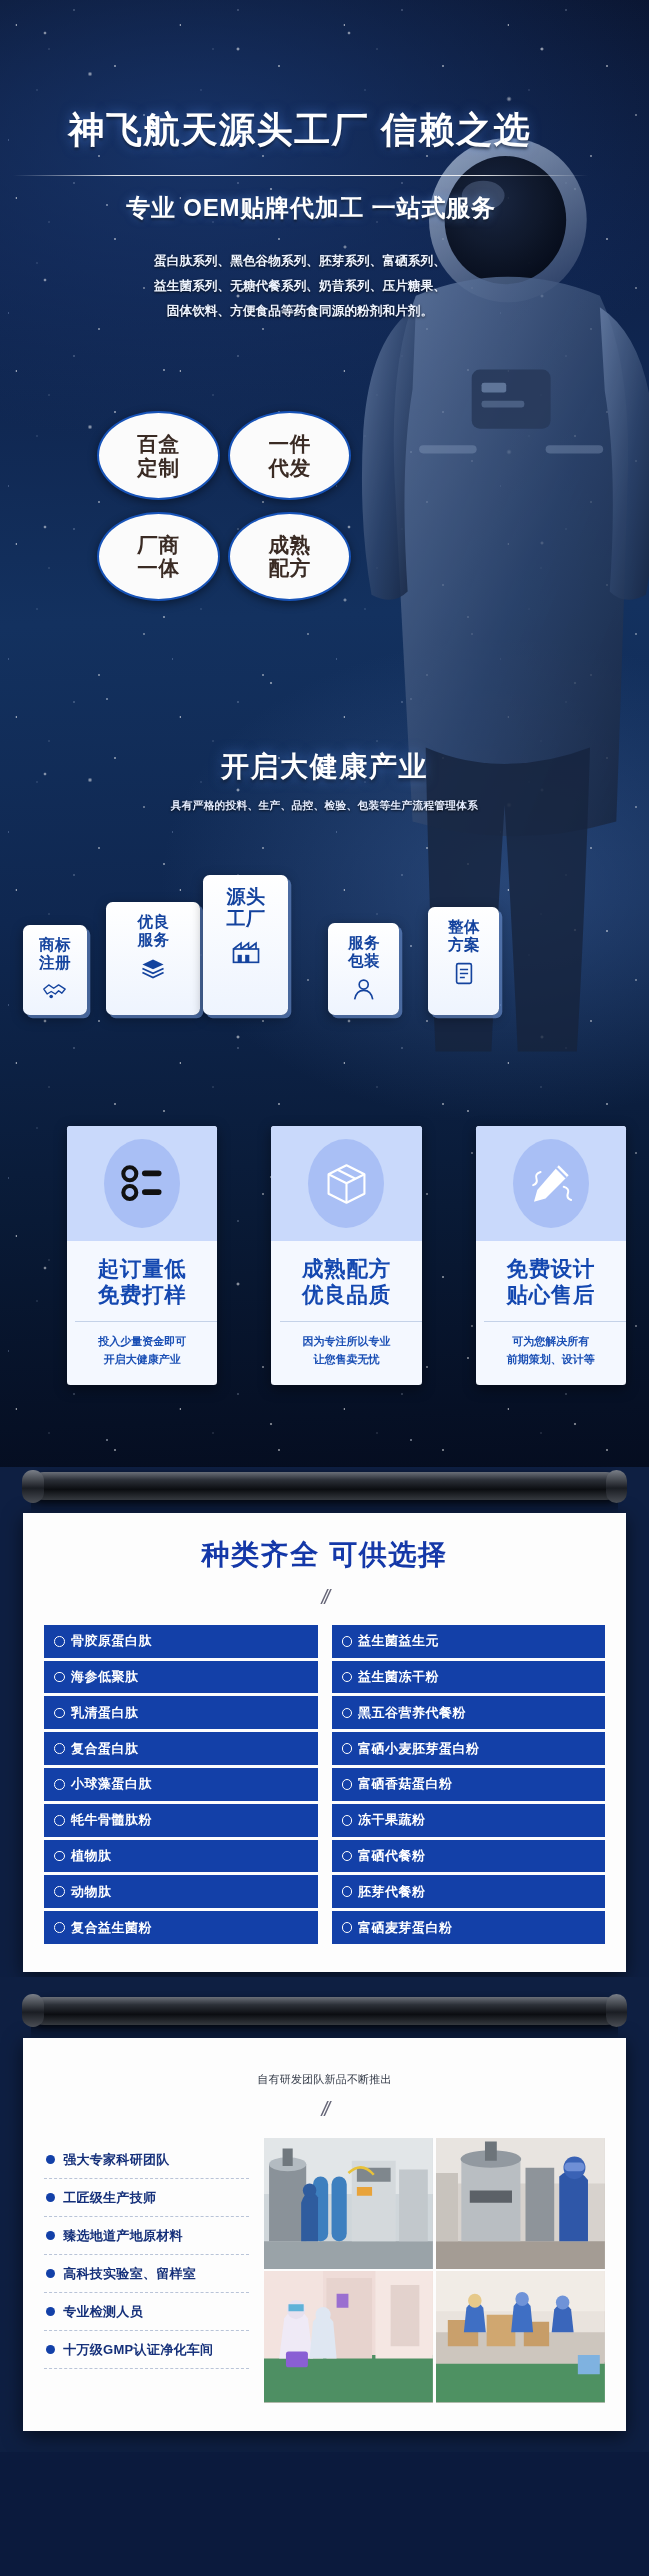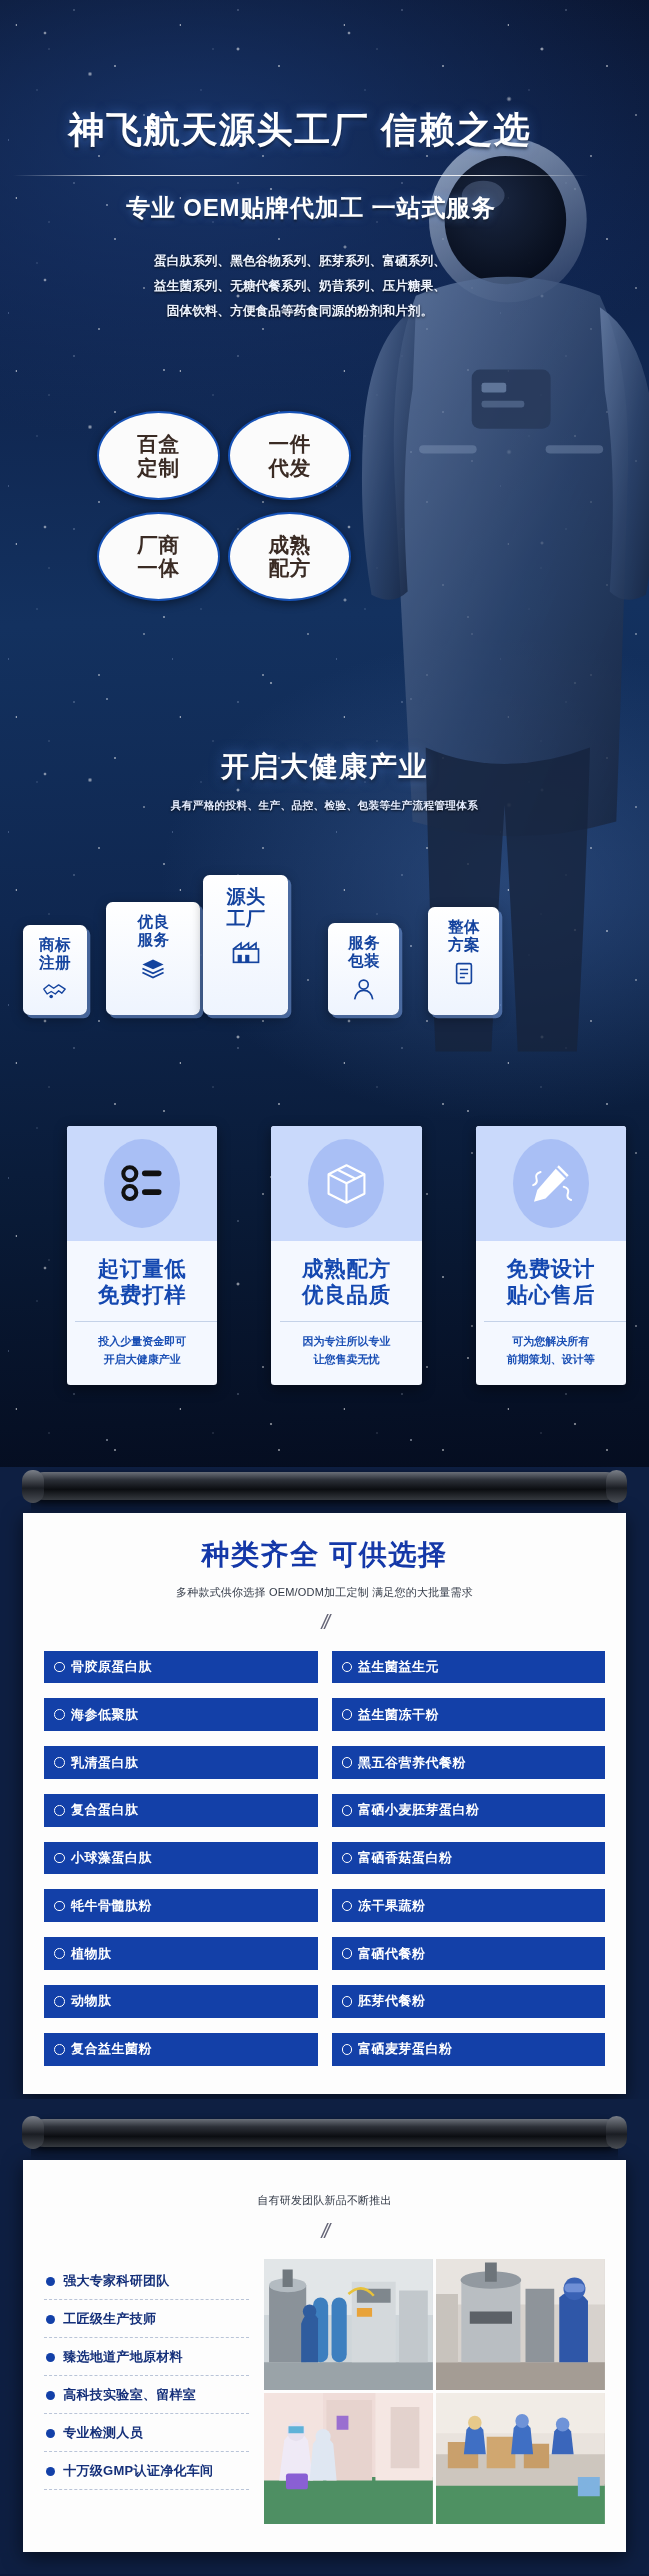--- a/index.html
+++ b/index.html
@@ -203,21 +203,21 @@
   }
   .sec-sub {
     text-align: center; margin-top: 10.7px; font-size: 11px; color: #333a47; letter-spacing: 0.2px;
   }
   .slashes {
     text-align: center; margin: 11.5px 0 16.4px;
     font-size: 20px; color: #667; font-weight: 300; font-style: italic; letter-spacing: -2.5px;
   }
 
   
-  .prod-grid { display: grid; grid-template-columns: 1fr 1fr; gap: 15px 14px; border-radius: 21px; }
+  .prod-grid { display: grid; grid-template-columns: 1fr 1fr; gap: 3px 14px; border-radius: 21px; }
   .prod {
     background: #1340a8; color: #fff; font-size: 13px; font-weight: 600;
     padding: 7.4px 8.2px 7.4px 10px; display: flex; align-items: center; gap: 5.8px;
     letter-spacing: 0.5px;
   }
   .ring {
     display: inline-block; width: 10.7px; height: 10.7px; border: 1.6px solid #fff; border-radius: 50%;
     flex: 0 0 auto;
   }
 
@@ -449,21 +449,20 @@
       </div>
     </div>
   </section>
 
   <section class="panel-sec">
     <div class="scroll">
       <div class="rod"></div>
       <div class="paper-shade"></div>
       <div class="paper">
         <div class="sec-title">种类齐全 可供选择</div>
-        <div class="sec-sub">多种款式供你选择 OEM/ODM加工定制 满足您的大批量需求</div>
         <div class="slashes">//</div>
 
         <div class="prod-grid">
           <div class="prod">
               <span class="ring"></span>
               <span>骨胶原蛋白肽</span>
             </div>
           <div class="prod">
               <span class="ring"></span>
               <span>益生菌益生元</span>

